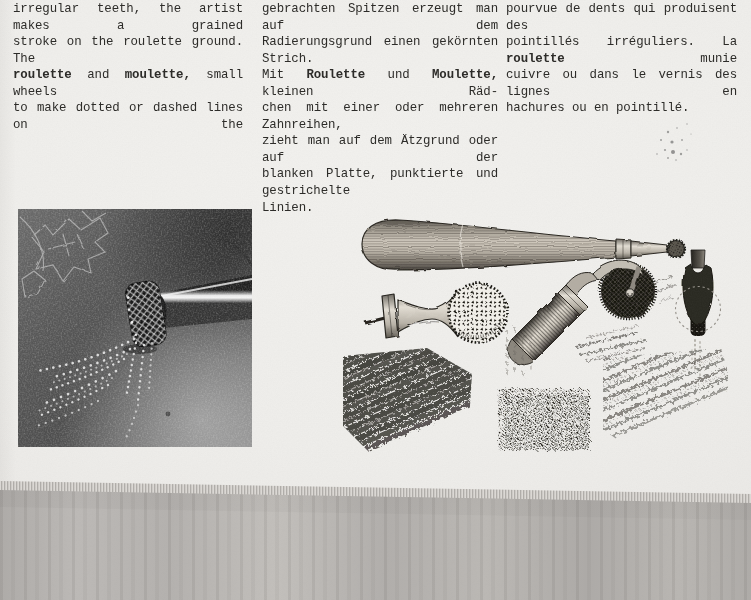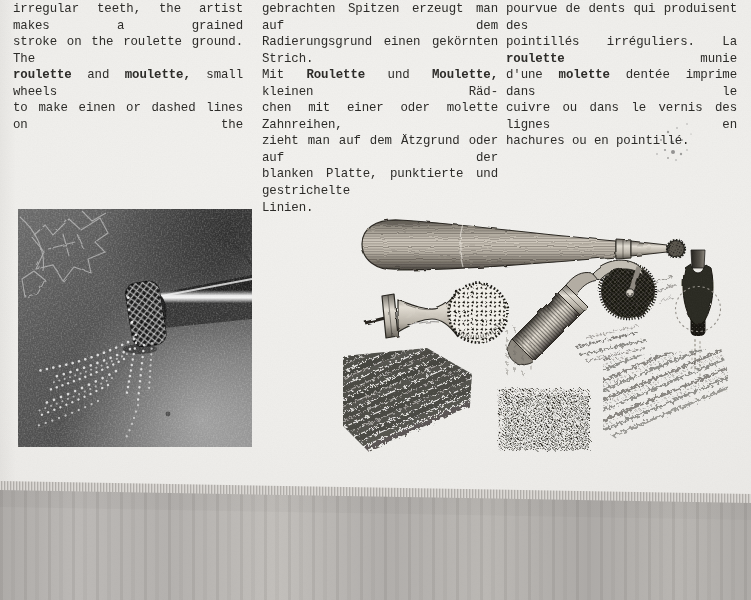--- a/index.html
+++ b/index.html
@@ -51,37 +51,36 @@
 
   <div class="table-surface"></div>
   <div class="table-shadow"></div>
 
   <div class="page">
 
     <div class="col col1">
       <div class="line"><span>irregular teeth, the artist makes a grained</span></div>
       <div class="line"><span>stroke on the roulette ground. The</span></div>
       <div class="line"><span class="bseg">roulette</span><span> and </span><span class="bseg">moulette,</span><span> small wheels</span></div>
-      <div class="line"><span>to make einen or dashed lines on the</span></div>
+      <div class="line"><span>to make dotted or dashed lines on the</span></div>
     </div>
 
     <div class="col col2">
       <div class="line"><span>gebrachten Spitzen erzeugt man auf dem</span></div>
       <div class="line"><span>Radierungsgrund einen gekörnten Strich.</span></div>
       <div class="line"><span>Mit </span><span class="bseg">Roulette</span><span> und </span><span class="bseg">Moulette,</span><span> kleinen Räd-</span></div>
-      <div class="line"><span>chen mit einer oder molette Zahnreihen,</span></div>
+      <div class="line"><span>chen mit einer oder mehreren Zahnreihen,</span></div>
       <div class="line"><span>zieht man auf dem Ätzgrund oder auf der</span></div>
       <div class="line"><span>blanken Platte, punktierte und gestrichelte</span></div>
       <div class="line end"><span>Linien.</span></div>
     </div>
 
     <div class="col col3">
       <div class="line"><span>pourvue de dents qui produisent des</span></div>
       <div class="line"><span>pointillés irréguliers. La </span><span class="bseg">roulette</span><span> munie</span></div>
-      <div class="line"><span>d'une </span><span class="bseg">molette</span><span> dentée imprime dans le</span></div>
       <div class="line"><span>cuivre ou dans le vernis des lignes en</span></div>
       <div class="line end"><span>hachures ou en pointillé.</span></div>
     </div>
 
     <figure class="photo">
       <svg width="234" height="238" viewBox="0 0 234 238">
         <defs>
           <linearGradient id="phGrad" x1="0" y1="0" x2="1" y2="1">
             <stop offset="0" stop-color="#6b6b6b"></stop>
               <stop offset="0.3" stop-color="#585858"></stop>

